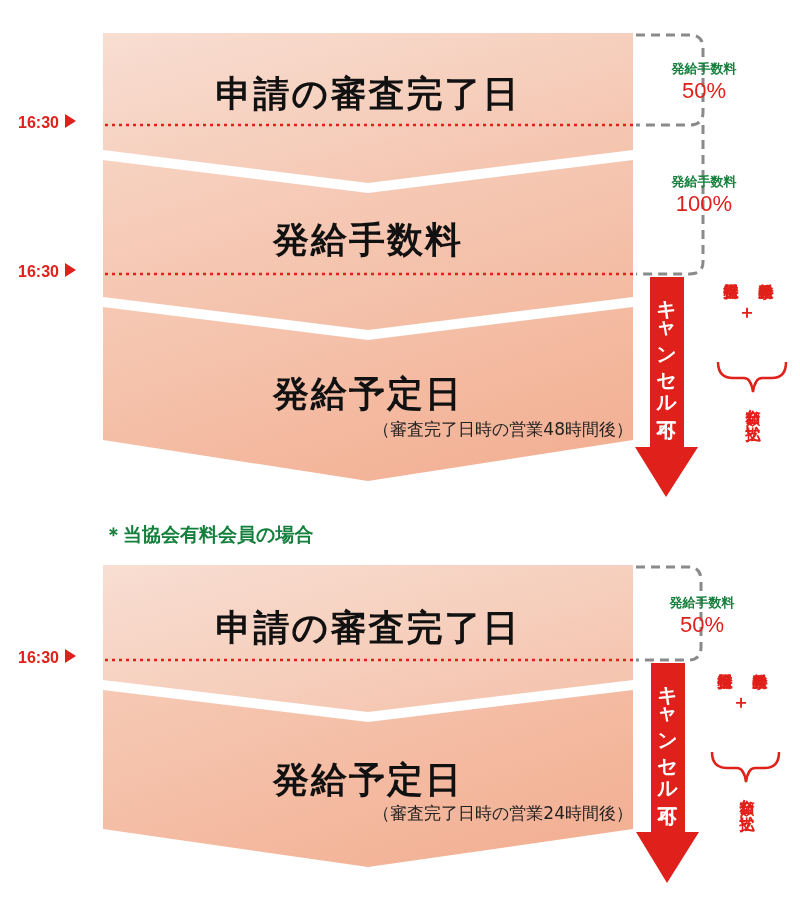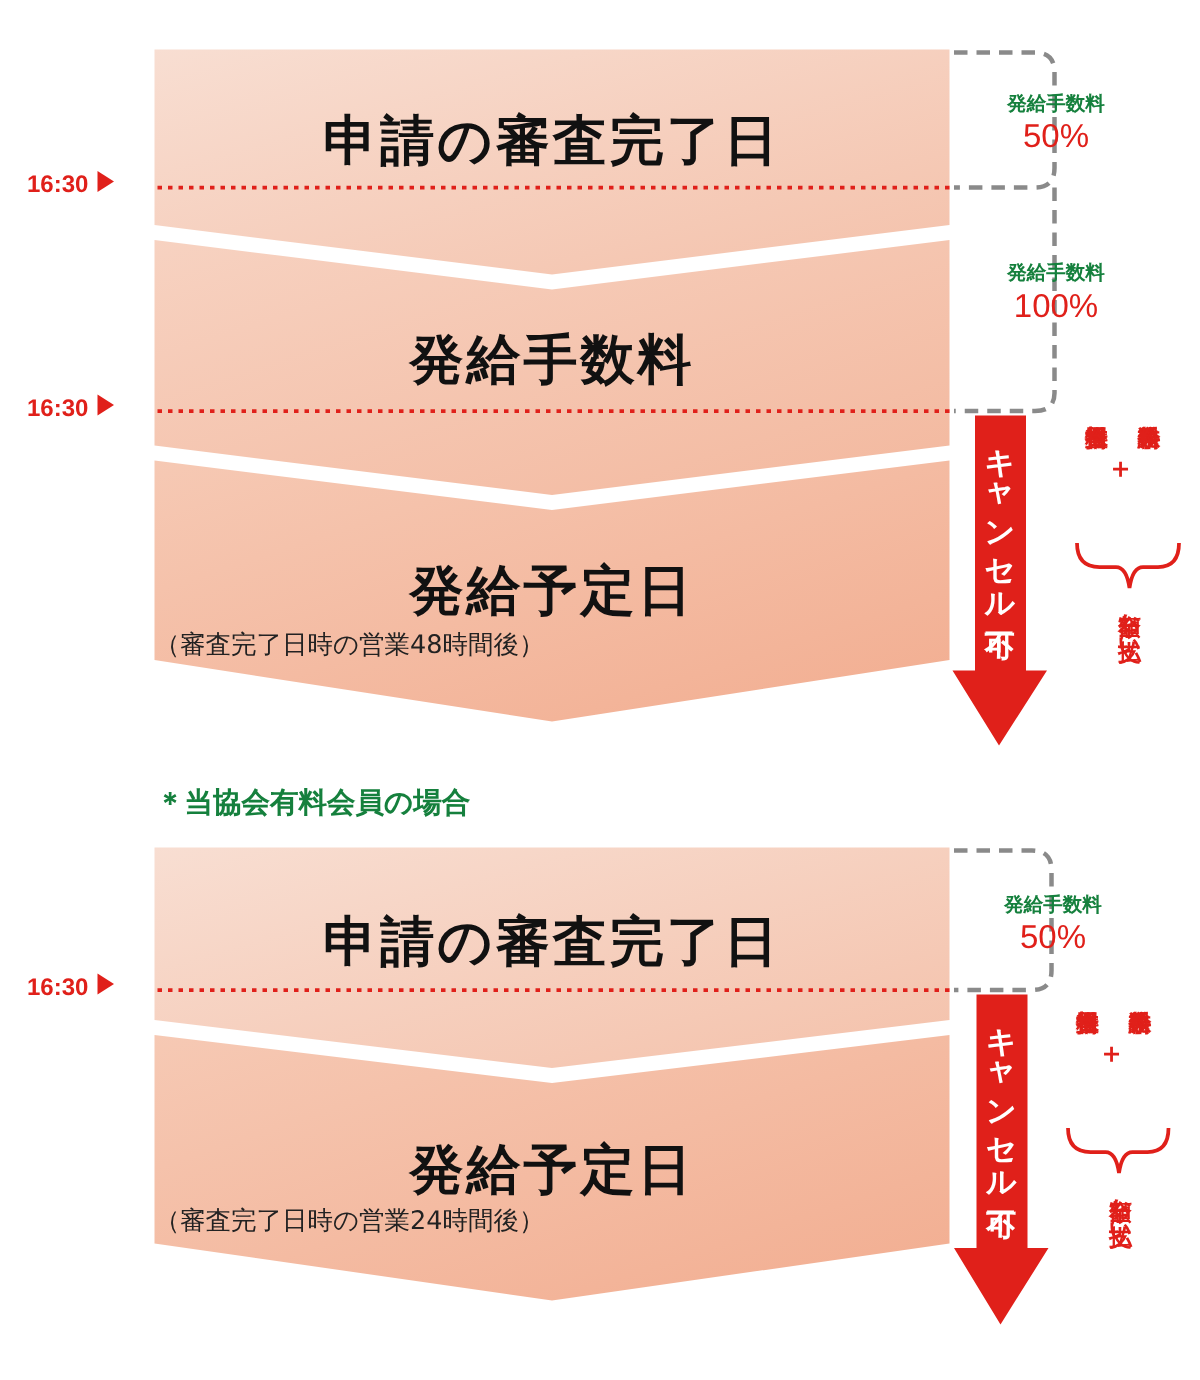--- a/index.html
+++ b/index.html
@@ -1,19 +1,19 @@
 <!DOCTYPE html>
 <html><head>
 <meta charset="utf-8">
 <style>
   html,body{margin:0;padding:0;background:#ffffff;}
   body{width:800px;height:920px;position:relative;overflow:hidden;font-family:"DejaVu Sans","Liberation Sans",sans-serif;}
   svg.bg{position:absolute;left:0;top:0;}
   .step-title{position:absolute;left:103px;width:530px;text-align:center;font-weight:bold;color:#111;font-size:36px;letter-spacing:2px;}
-  .step-sub{position:absolute;left:103px;width:530px;text-align:left;color:#222;font-size:17px;}
+  .step-sub{position:absolute;left:103px;width:530px;text-align:right;color:#222;font-size:17px;}
   .time{position:absolute;left:18px;color:#e0201a;font-weight:bold;font-size:16px;font-family:"Liberation Sans",sans-serif;}
   .time .tri{display:inline-block;width:0;height:0;border-top:7px solid transparent;border-bottom:7px solid transparent;border-left:11px solid #e0201a;margin-left:6px;vertical-align:0px;}
   .fee{position:absolute;width:130px;text-align:center;}
   .fee .lbl{font-size:13px;color:#15803d;font-weight:bold;display:block;}
   .fee .pct{font-size:22px;color:#e0201a;font-weight:normal;display:block;font-family:"Liberation Sans",sans-serif;}
   .vert{position:absolute;writing-mode:vertical-rl;text-orientation:upright;font-weight:bold;}
   .cancel{color:#ffffff;font-size:20px;letter-spacing:1px;}
   .red{color:#e0201a;font-size:15px;line-height:17px;}
   .note{position:absolute;left:104px;top:522px;color:#15803d;font-weight:bold;font-size:19px;}
   .plus{position:absolute;color:#e0201a;font-size:18px;font-weight:bold;}

